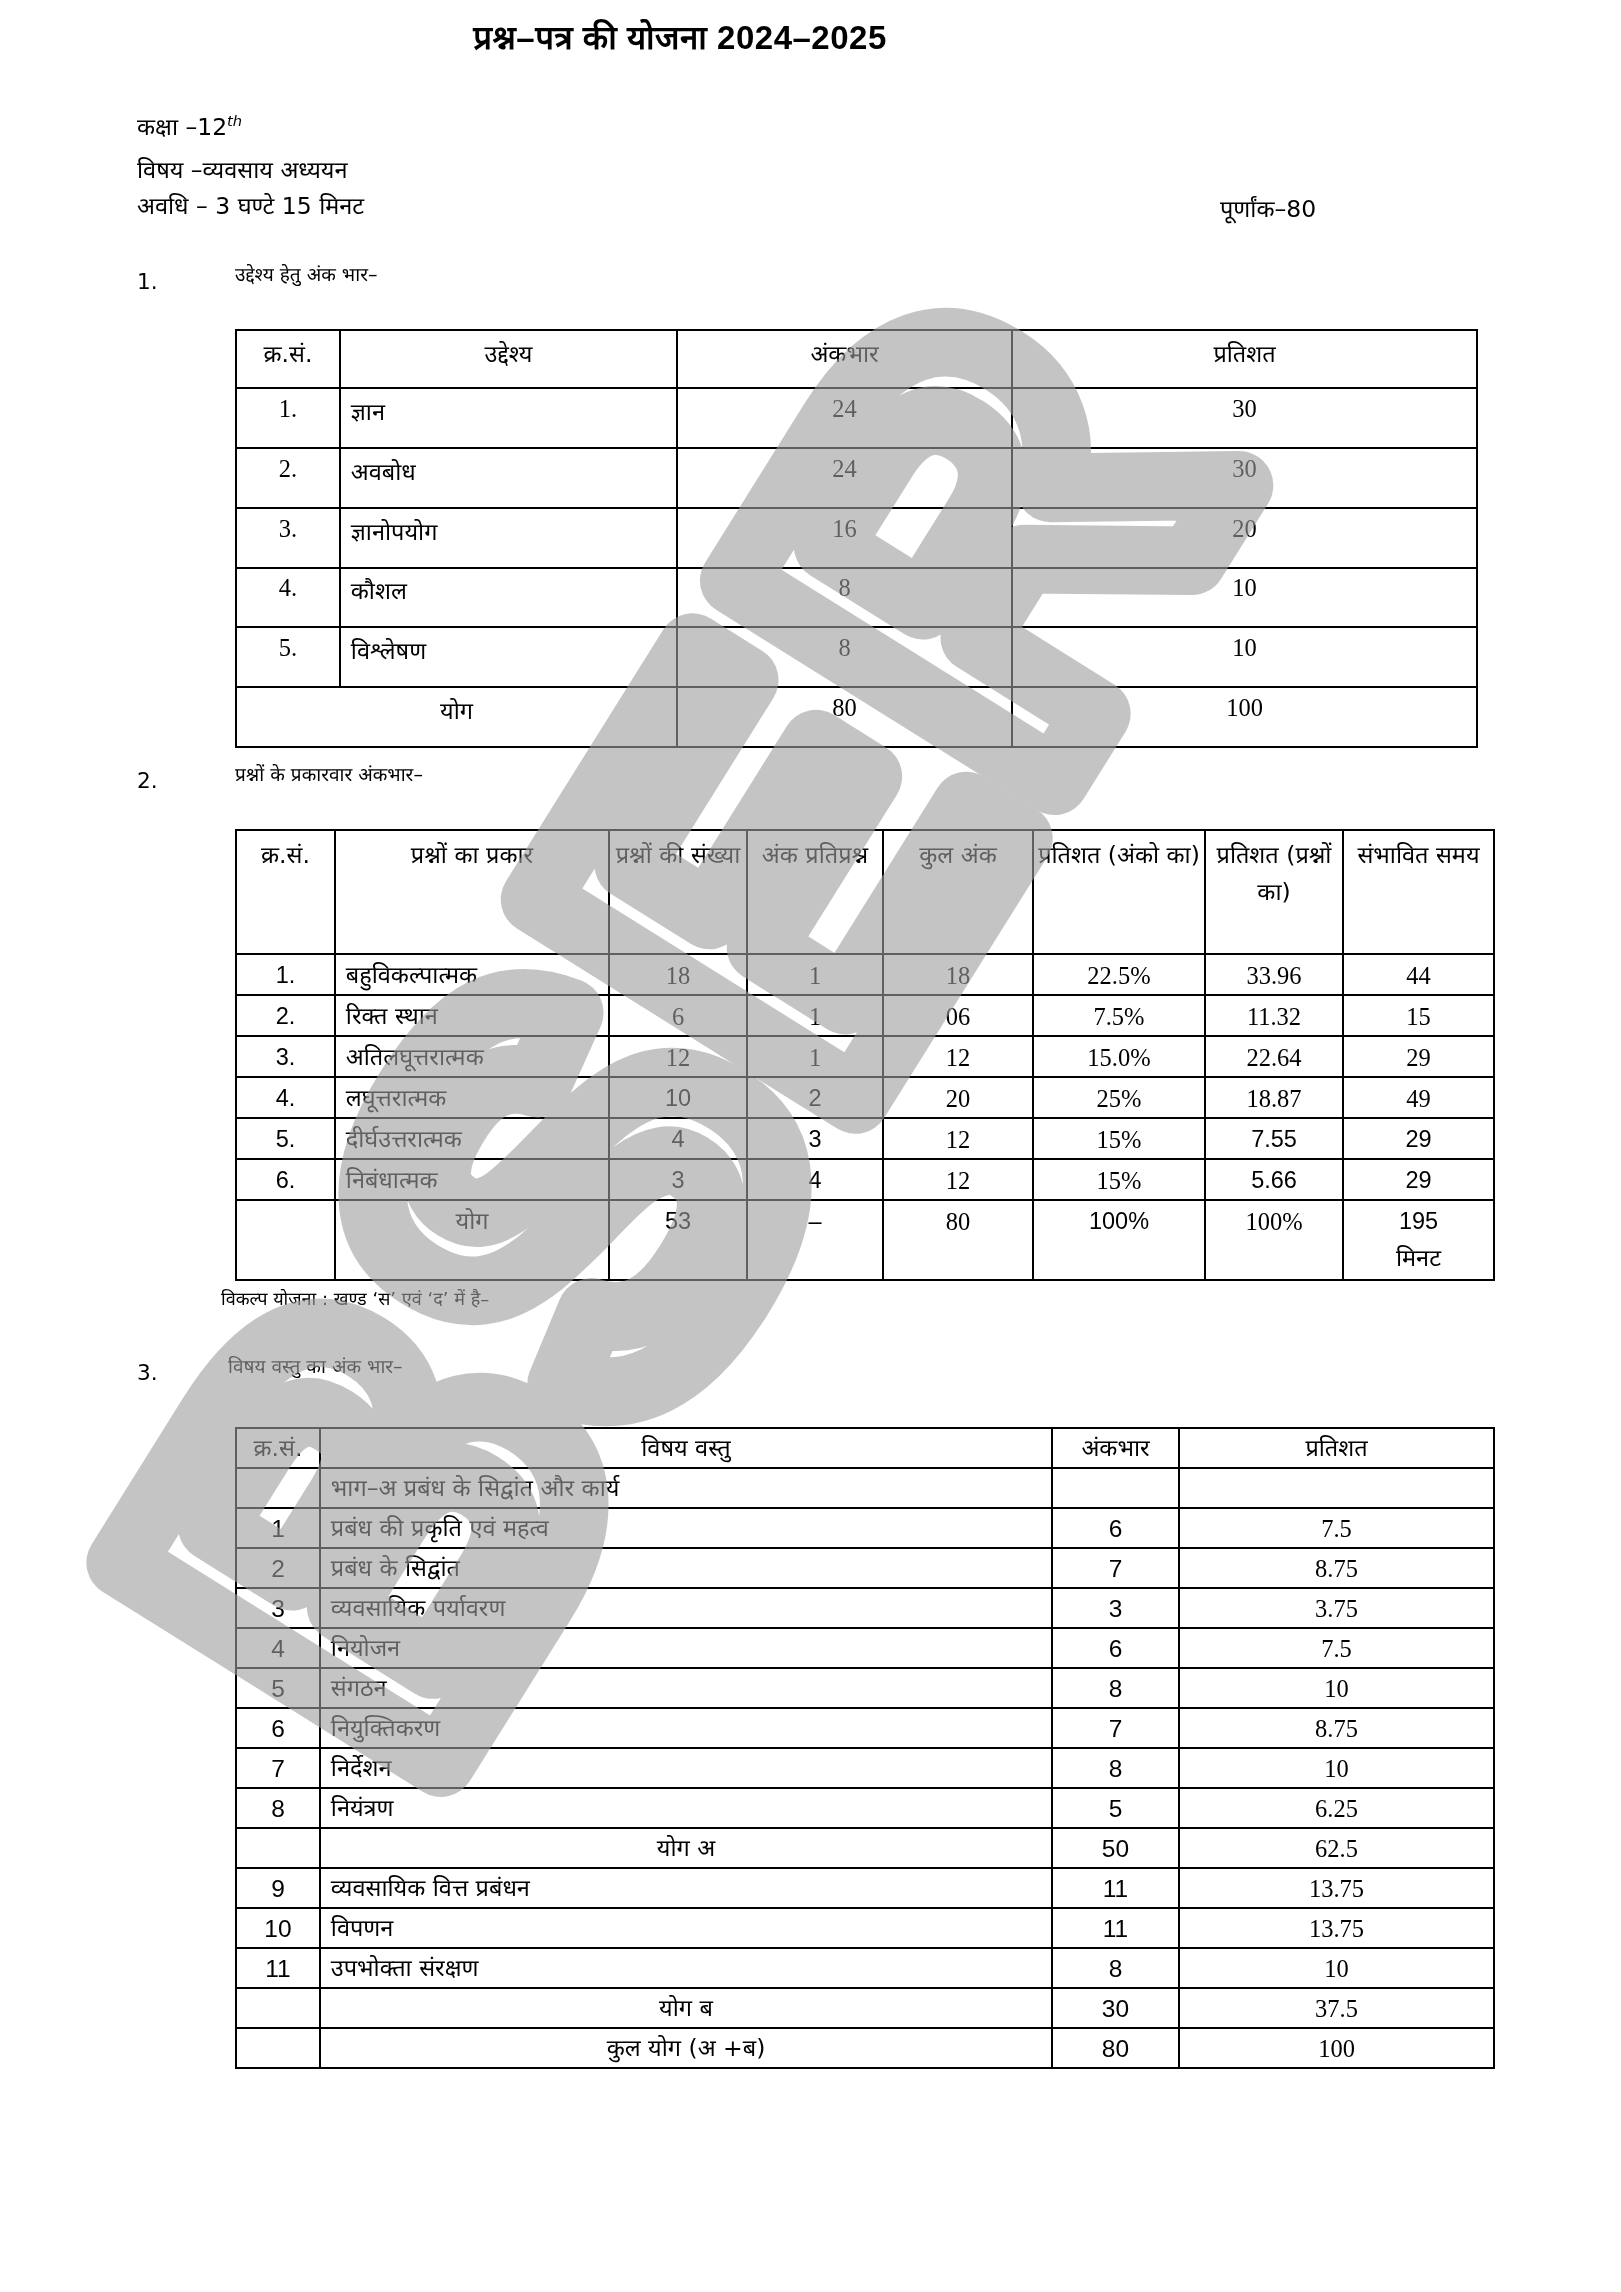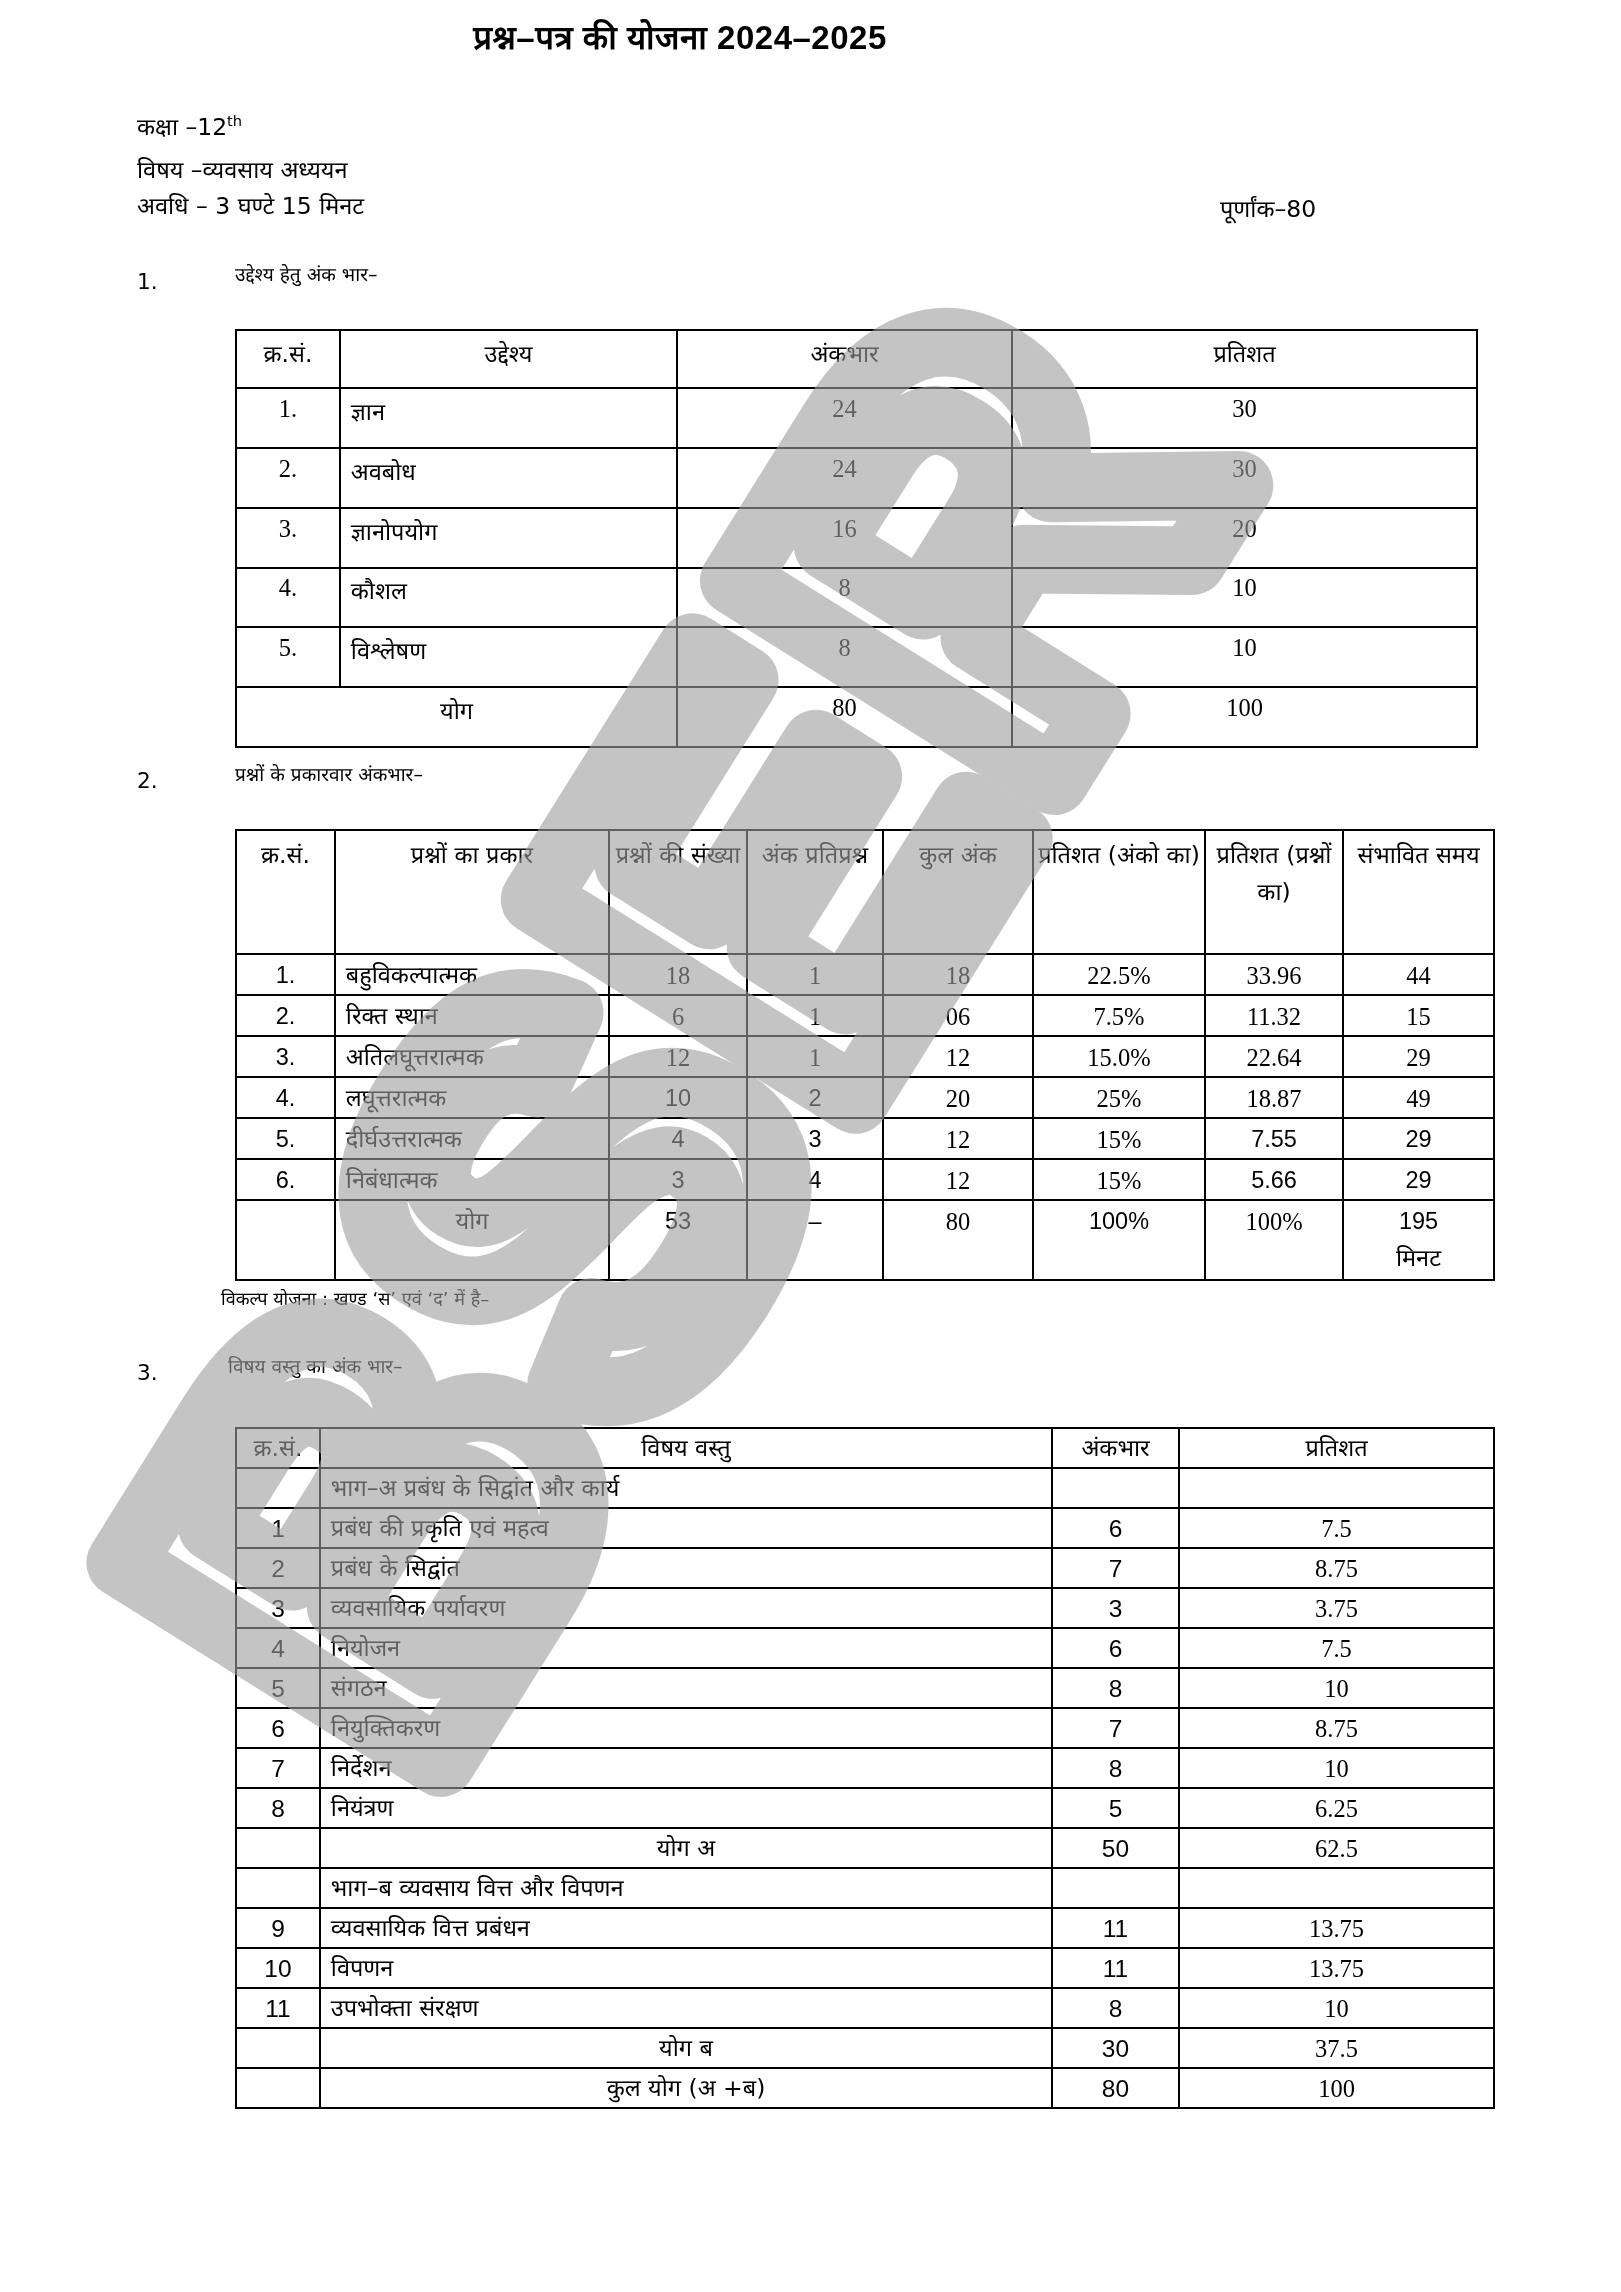--- a/index.html
+++ b/index.html
@@ -2,21 +2,21 @@
 <html><head>
 <meta charset="utf-8">
 <style>
   html, body { margin:0; padding:0; background:#fff; }
   body { width:1621px; height:2293px; position:relative; overflow:hidden;
          font-family:"DejaVu Sans", "Liberation Sans", sans-serif; color:#000; }
   .abs { position:absolute; }
   .title { left:0; width:1360px; top:13.7px; text-align:center; font-size:33px; font-weight:bold;
            font-family:"Liberation Sans", "DejaVu Sans", sans-serif; letter-spacing:0.5px; }
   .meta { font-size:23.5px; left:137px; }
-  .meta sup { font-size:14.7px; }
+  .meta sup { font-size:14.7px;font-style:italic; }
   .sec-num { font-size:21.6px; left:137px; }
   .sec-text { font-size:19px; left:235px; }
   table { border-collapse:collapse; position:absolute; table-layout:fixed; }
   td { border:2px solid #000; padding:0; vertical-align:top; font-size:23.5px; }
   .num { font-family:"Liberation Serif", "DejaVu Serif", serif; font-size:24.5px; }
   .c { text-align:center; }
   .l { padding-left:9.8px;margin-top:44px; }
   
   #t1 td { height:52px; padding-top:5.9px; }
   #t1 tr.h td { height:50px; }
@@ -270,26 +270,20 @@
         <td class="c sans">5</td>
         <td class="c num">6.25</td>
       </tr>
   <tr>
     <td></td>
     <td class="c">योग अ</td>
     <td class="c sans">50</td>
     <td class="c num">62.5</td>
   </tr>
   <tr>
-    <td></td>
-    <td class="l">भाग–ब व्यवसाय वित्त और विपणन</td>
-    <td></td>
-    <td></td>
-  </tr>
-  <tr>
         <td class="c sans">9</td>
         <td class="l">व्यवसायिक वित्त प्रबंधन</td>
         <td class="c sans">11</td>
         <td class="c num">13.75</td>
       </tr>
   <tr>
         <td class="c sans">10</td>
         <td class="l">विपणन</td>
         <td class="c sans">11</td>
         <td class="c num">13.75</td>

